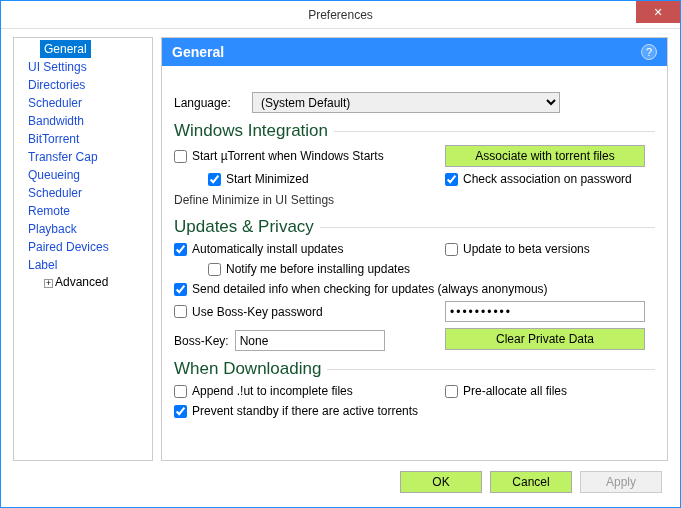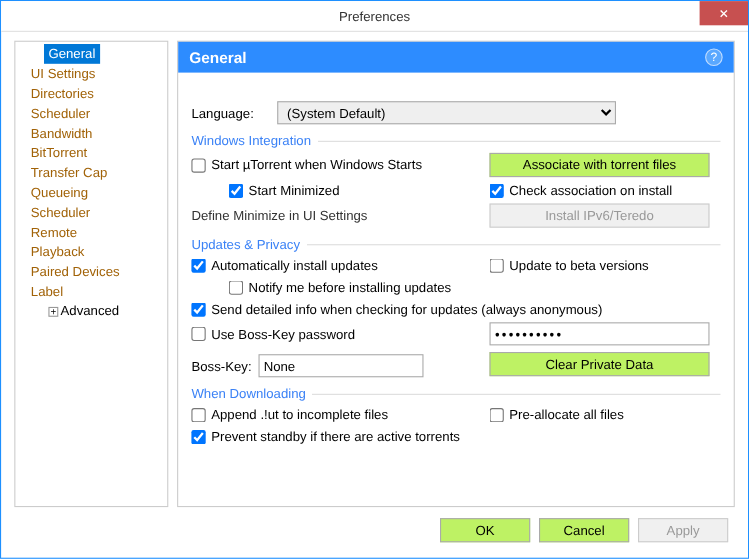--- a/index.html
+++ b/index.html
@@ -2,35 +2,35 @@
 <html><head>
 <meta charset="utf-8">
 <style>
 * { box-sizing: border-box; margin: 0; padding: 0; }
 body { font-family: "Segoe UI", Tahoma, sans-serif; font-size: 12px; background: #fff; width: 681px; height: 508px; overflow: hidden; border: 1px solid #1e90ff; }
 .titlebar { height: 28px; background: #fff; display: flex; align-items: center; justify-content: center; position: relative; border-bottom: 1px solid #e0e0e0; }
 .titlebar-title { color: #333; font-size: 12px; }
 .close-btn { position: absolute; right: 0; top: 0; width: 44px; height: 22px; background: #c75050; color: #fff; display: flex; align-items: center; justify-content: center; font-size: 11px; font-family: Arial; cursor: pointer; }
 .content { display: flex; padding: 8px 12px 0 12px; gap: 8px; height: 432px; }
 .sidebar { width: 140px; border: 1px solid #ccc; background: #fff; padding: 2px 0; overflow-y: auto; }
-.sidebar-item { padding: 1px 4px 1px 14px; cursor: pointer; color: #a16207; line-height: 16px; white-space: nowrap; position: relative; }
+.sidebar-item { padding: 1px 4px 1px 14px; cursor: pointer; color: #1d4ed8; line-height: 16px; white-space: nowrap; position: relative; }
 .sidebar-item.selected { background: #0078d7; color: #fff; margin-left: 12px; padding-left: 4px; display: inline-block; }
 .sidebar-item-wrap { padding-left: 14px; line-height: 16px; }
 .sidebar-item-wrap.has-expand { padding-left: 2px; margin-left: 28px; }
 .expand-box { display: inline-block; width: 9px; height: 9px; border: 1px solid #999; text-align: center; line-height: 7px; font-size: 9px; margin-right: 2px; vertical-align: 0px; }
 .main { flex: 1; border: 1px solid #ccc; background: #fff; display: flex; flex-direction: column; }
 .main-header { background: #2d8cff; color: #fff; padding: 6px 10px; font-size: 14px; font-weight: bold; display: flex; justify-content: space-between; align-items: center; }
 .help-icon { width: 16px; height: 16px; border-radius: 50%; background: #5aa8ff; border: 1px solid #c0dcff; display: flex; align-items: center; justify-content: center; font-size: 11px; font-weight: normal; cursor: pointer; }
 .main-body { padding: 26px 12px; flex: 1; overflow-y: auto; }
 .row { display: flex; align-items: center; margin-bottom: 6px; gap: 8px; }
 .label-col { width: 70px; }
 select, input[type=text], input[type=password] { border: 1px solid #aaa; padding: 2px 4px; font-family: inherit; font-size: 12px; height: 21px; }
 select { width: 308px; }
 fieldset { border: 1px solid #ddd; border-left: none; border-right: none; border-bottom: none; margin-top: 8px; padding-top: 4px; position: relative; }
-legend { color: #3b82f6; padding-right: 6px; font-size: 12px; }
+legend { color: #14532d; padding-right: 6px; font-size: 17px; }
 .grid2 { display: grid; grid-template-columns: 1fr 210px; gap: 4px 12px; align-items: center; }
 .check { display: flex; align-items: center; gap: 5px; cursor: pointer; padding: 1px 0; }
 .check input { width: 13px; height: 13px; cursor: pointer; }
 .check.indent { margin-left: 34px; }
 .btn { border: 1px solid #aaa; background: #bef264; padding: 3px 10px; min-width: 90px; height: 22px; font-family: inherit; font-size: 12px; cursor: pointer; text-align: center; }
 .btn:disabled, .btn.disabled { color: #999; cursor: default; background: #f0f0f0; border-color: #ccc; }
 .btn-wide { width: 200px; }
 .static-text { color: #333; padding: 2px 0; }
 .bosskey-row { display: flex; align-items: center; gap: 6px; margin-top: 4px; }
 .bosskey-row input[type=text] { width: 150px; }
@@ -86,24 +86,23 @@
               <input type="checkbox" style="">
               <span>Start µTorrent when Windows Starts</span>
             </label>
           <button class="btn btn-wide">Associate with torrent files</button>
           <label class="check indent">
               <input type="checkbox" checked="" style="">
               <span>Start Minimized</span>
             </label>
           <label class="check">
               <input type="checkbox" checked="" style="">
-              <span>Check association on install</span>
+              <span>Check association on password</span>
             </label>
           <div class="static-text">Define Minimize in UI Settings</div>
-          <button class="btn btn-wide disabled" disabled="">Install IPv6/Teredo</button>
         </div>
       </fieldset>
 
       <fieldset>
         <legend>Updates &amp; Privacy</legend>
         <div class="grid2">
           <label class="check">
               <input type="checkbox" checked="" style="">
               <span>Automatically install updates</span>
             </label>

